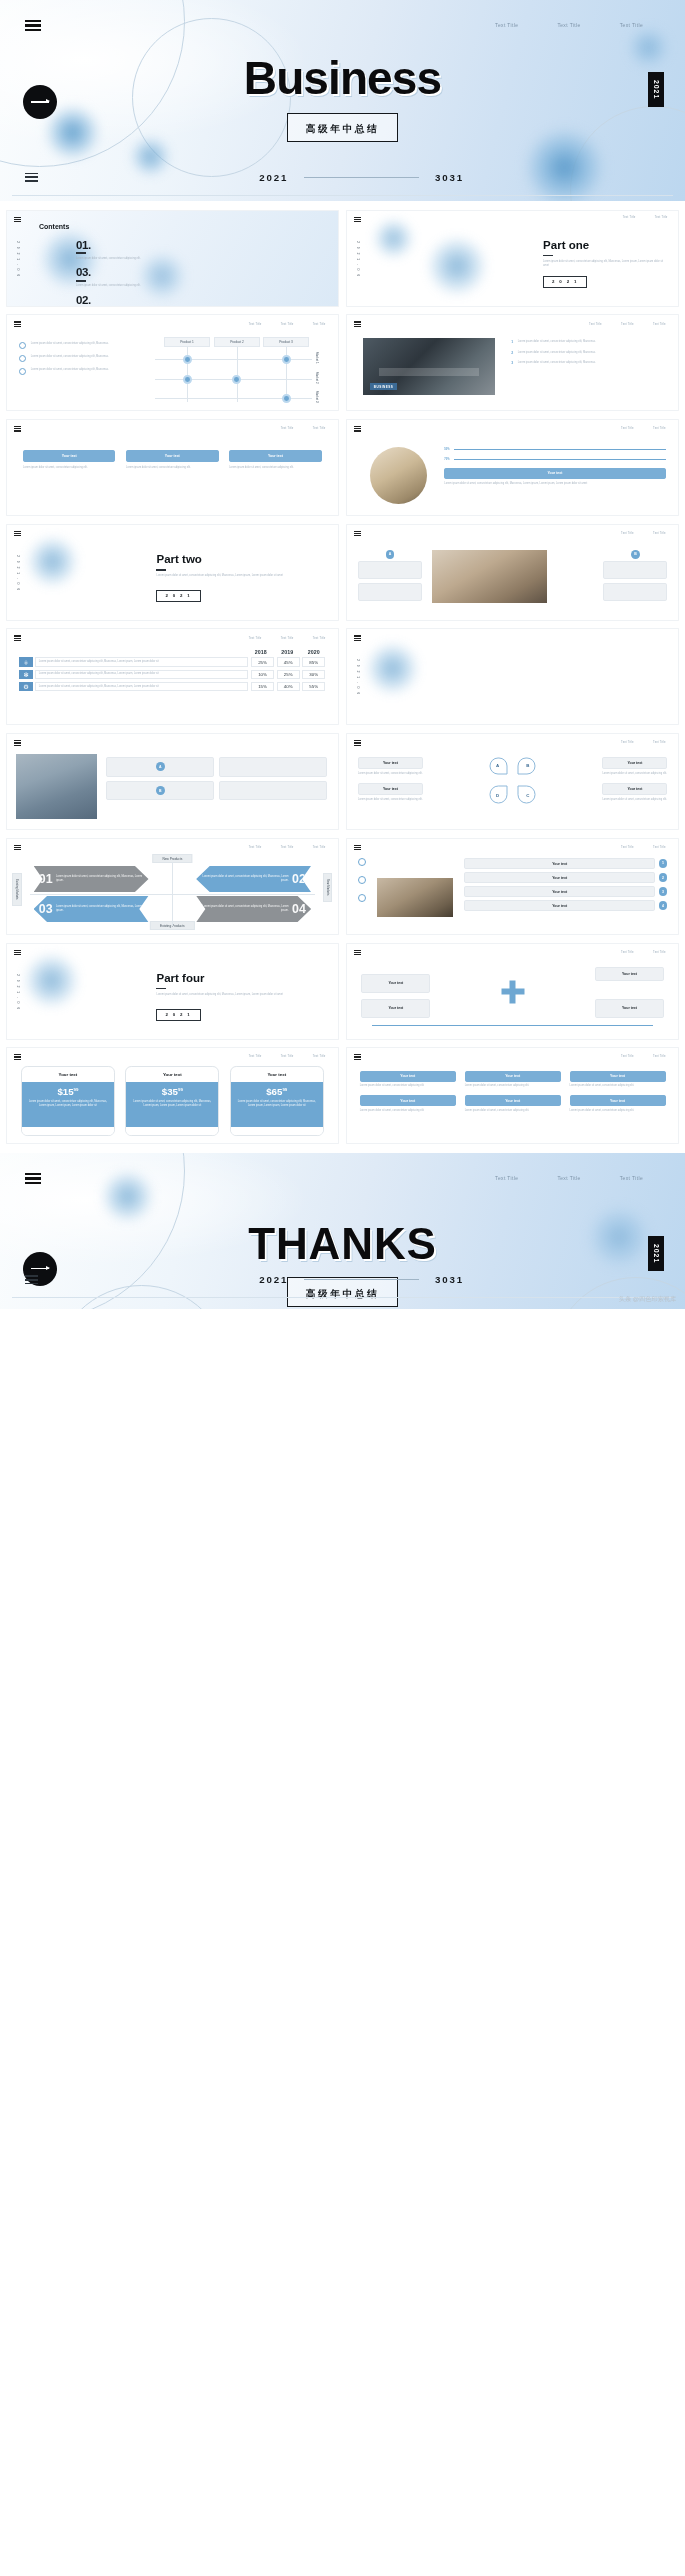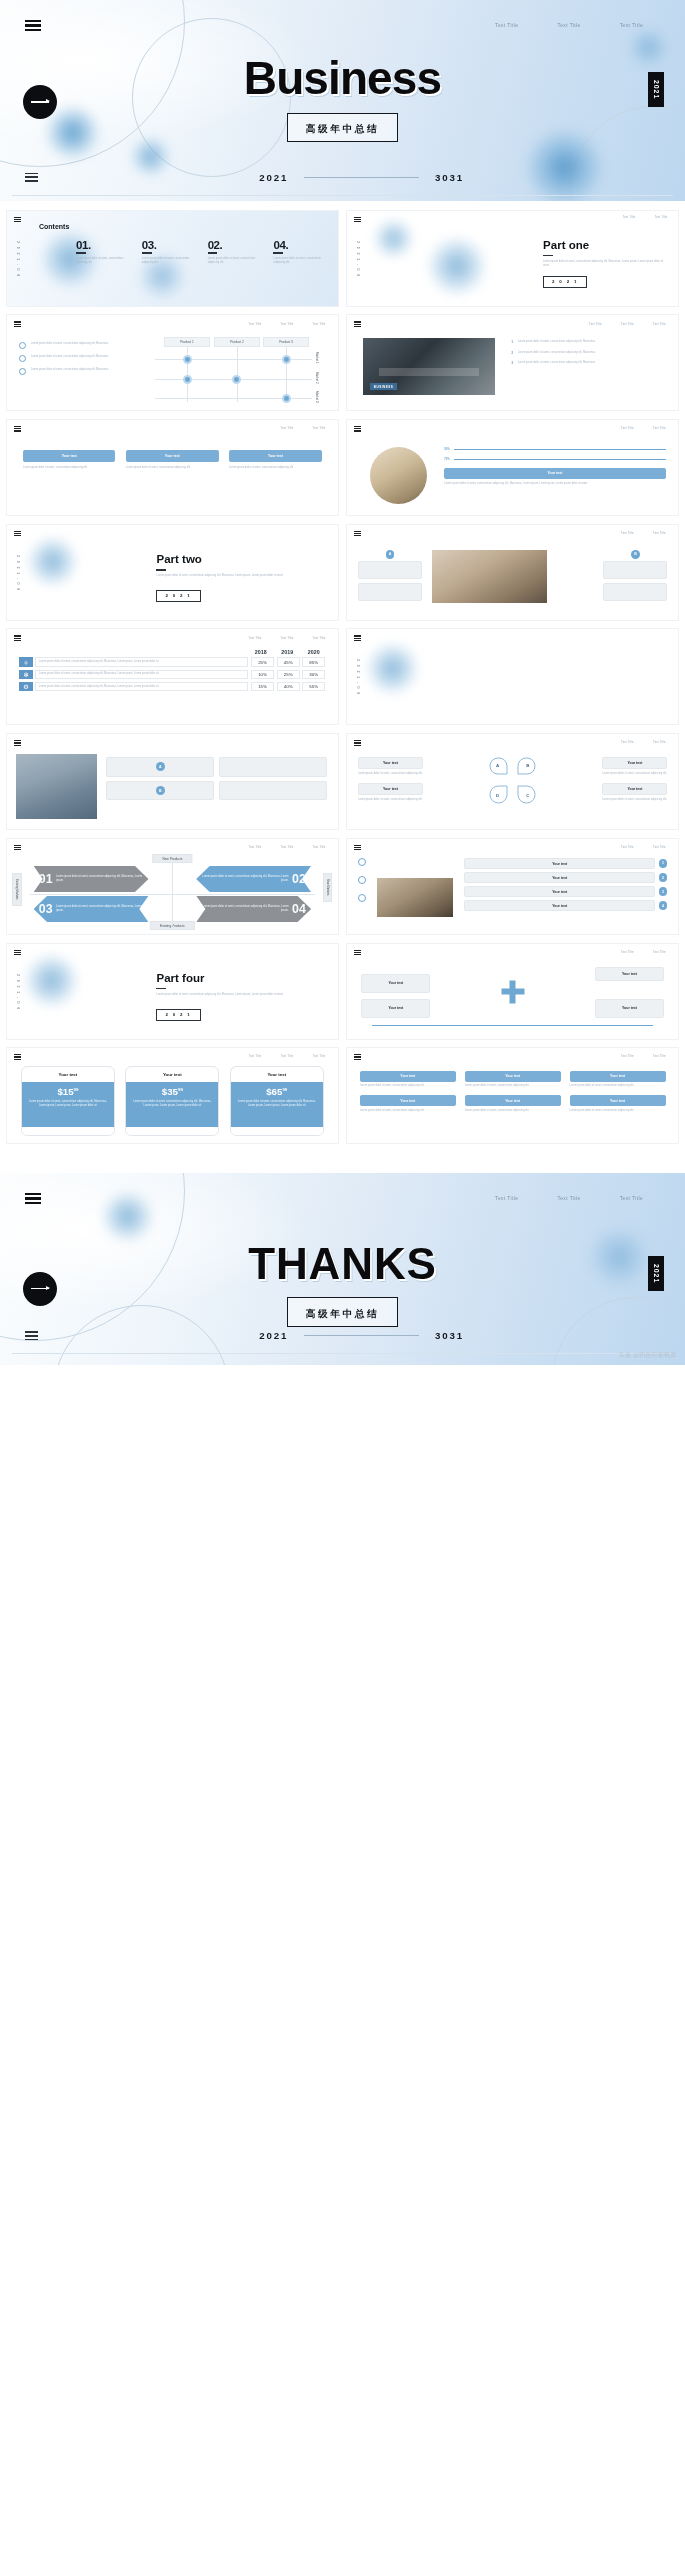--- a/index.html
+++ b/index.html
@@ -21,21 +21,21 @@
   }
   .ring { position:absolute; border:0.9px solid #c5d6e4; border-radius:50%; }
 
   
   .hero {
     position:relative; width:685px; height:201px; overflow:hidden;
     background:
       radial-gradient(ellipse 55% 70% at 12% 30%, #ffffff 0%, rgba(255,255,255,0) 60%),
       linear-gradient(105deg, #fbfdfe 0%, #eef5fb 28%, #dfeaf6 52%, #cfe1f3 72%, #bcd7ef 100%);
   }
-  .hero.thanks { height:192px;margin-top:20px; }
+  .hero.thanks { height:156px; }
   .hero-top {
     position:absolute; top:0; left:0; right:0; height:51px;
     display:flex; align-items:center;
   }
   .hero-top .hamb { margin-left:25px; }
   .hero-top .hamb i { width:16px; height:2.3px; margin:2.3px 0; }
   .hero-titles { margin-left:auto; display:flex; gap:39px; margin-right:42px; }
   .hero-titles span {
     font-size:4.9px; letter-spacing:0.4px; color:#7d93a8;
   }
@@ -98,21 +98,21 @@
   }
 
   
   .lorem { color:#aab6c2; line-height:1.55; }
   .f3 { font-size:2.6px; } .f4 { font-size:3.5px; }
   .dash { width:9.7px; height:1.8px; background:#2a3views; }
   .dash { width:9.7px; height:1.8px; background:#2a3138; }
 
   
   .c-title { position:absolute; left:32px; top:12.4px; font-size:7px; font-weight:bold; color:#11161b; }
-  .c-grid { position:absolute; left:69px; top:28px; right:12.4px; display:grid; grid-template-columns:1fr 1fr 1fr 1fr; gap:5.3px 14px; }
+  .c-grid { position:absolute; left:69px; top:28px; right:12.4px; display:grid; grid-template-columns:1fr; gap:5.3px 14px; }
   .c-num { font-size:11.5px; font-weight:bold; color:#151b21; letter-spacing:-0.4px; }
   .c-item .dash { margin:1.8px 0 2.6px; }
 
   
   .part-left { position:absolute; left:0; top:0; bottom:0; width:56%; }
   .part-right { position:absolute; right:0; top:0; bottom:0; width:44%; background:#fff; padding:0 10.6px; }
   .part-h { position:absolute; left:10.6px; top:28px; font-size:11.5px; font-weight:bold; color:#0e1317; }
   .part-d { position:absolute; left:10.6px; top:44px; width:9.7px; height:1.8px; background:#2a3138; }
   .part-p { position:absolute; left:10.6px; top:49px; right:12.4px; }
   .part-box { position:absolute; left:10.6px; top:65px; border:0.9px solid #2a3138; padding:2.6px 8px; font-size:4.4px; font-weight:bold; letter-spacing:1.8px; color:#14181c; }

